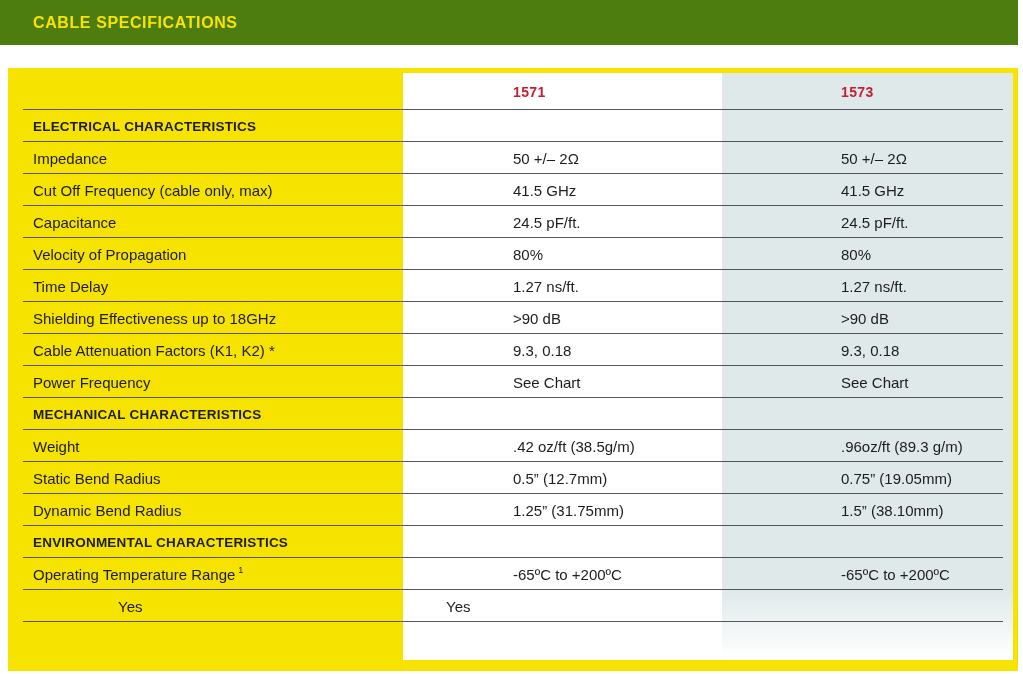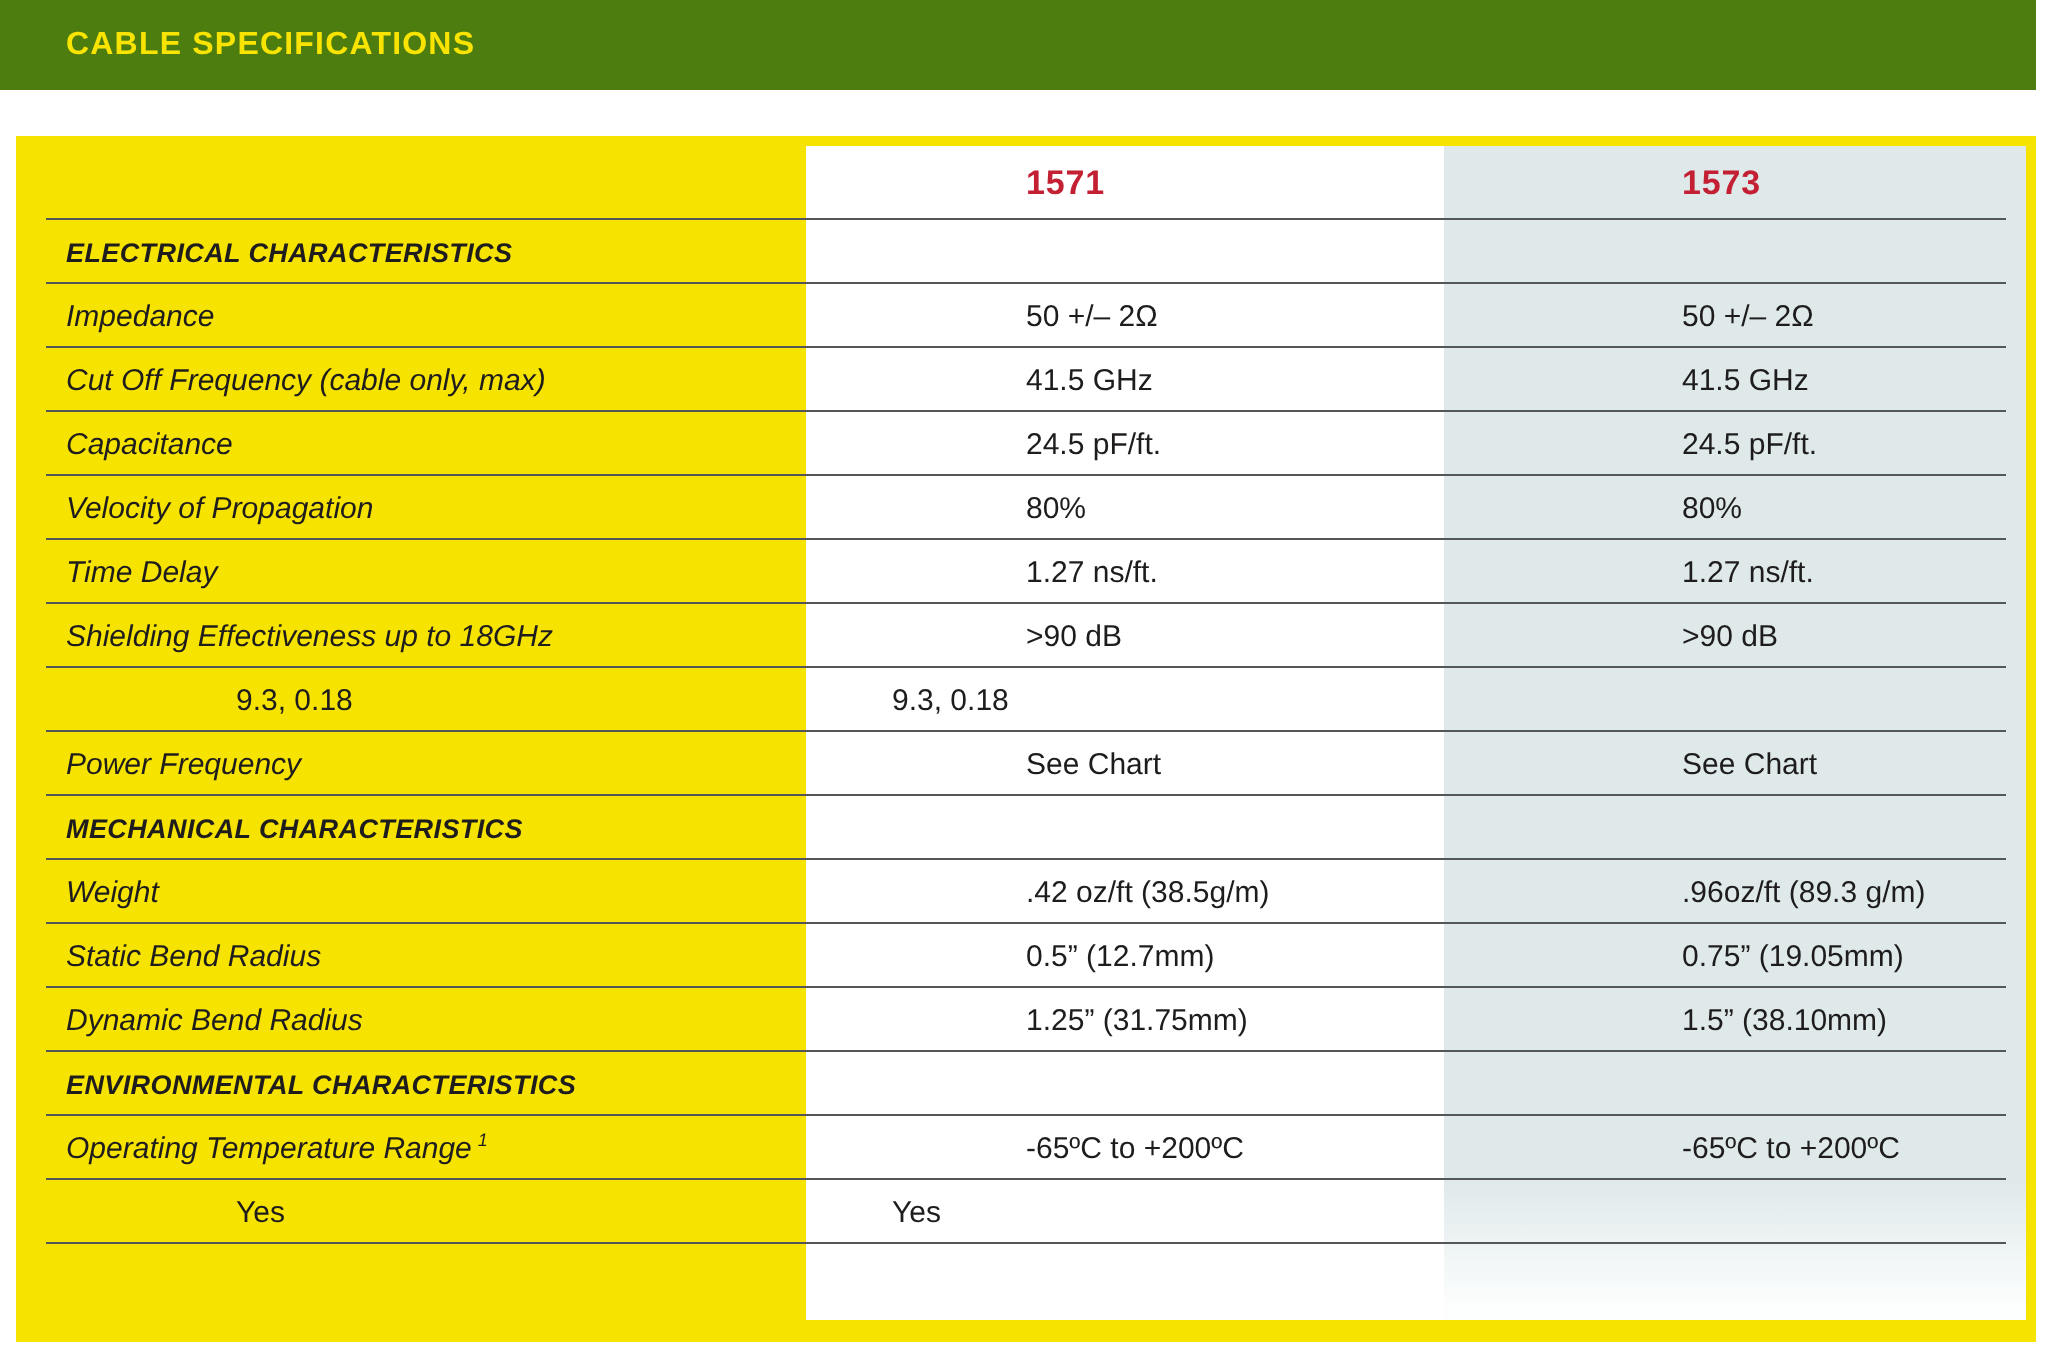--- a/index.html
+++ b/index.html
@@ -69,32 +69,32 @@
   }
   .cell {
     box-sizing: border-box;
     display: flex;
     align-items: center;
     color: #1e1c1d;
     font-size: 15px;
     white-space: nowrap;
     overflow: hidden;
   }
-  .cell.label { width: 395px; padding-left: 25px; font-style: italic; }
+  .cell.label { width: 395px; padding-left: 25px; }
   .cell.v1    { width: 319px; padding-left: 110px; }
   .cell.v2    { width: 291px; padding-left: 119px; }
   .row.section .cell.label {
     font-weight: 700;
     font-size: 13.5px;
     letter-spacing: 0.2px;
   }
   .colhead {
     color: #c32033;
     font-weight: 700;
-    font-size: 17px;
+    font-size: 14px;
     letter-spacing: 0.4px;
   }
   sup.footnote {
     font-size: 9px;
     line-height: 0;
     margin-left: 3px;
     position: relative;
     top: -4px;
   }
 </style>
@@ -153,20 +153,21 @@
       <div class="cell v2">1.27 ns/ft.</div>
     </div>
 
     <div class="row">
       <div class="cell label">Shielding Effectiveness up to 18GHz</div>
       <div class="cell v1">&gt;90 dB</div>
       <div class="cell v2">&gt;90 dB</div>
     </div>
 
     <div class="row">
+      <div class="cell label">Cable Attenuation Factors (K1, K2) *</div>
       <div class="cell v1">9.3, 0.18</div>
       <div class="cell v2">9.3, 0.18</div>
     </div>
 
     <div class="row">
       <div class="cell label">Power Frequency</div>
       <div class="cell v1">See Chart</div>
       <div class="cell v2">See Chart</div>
     </div>
 

